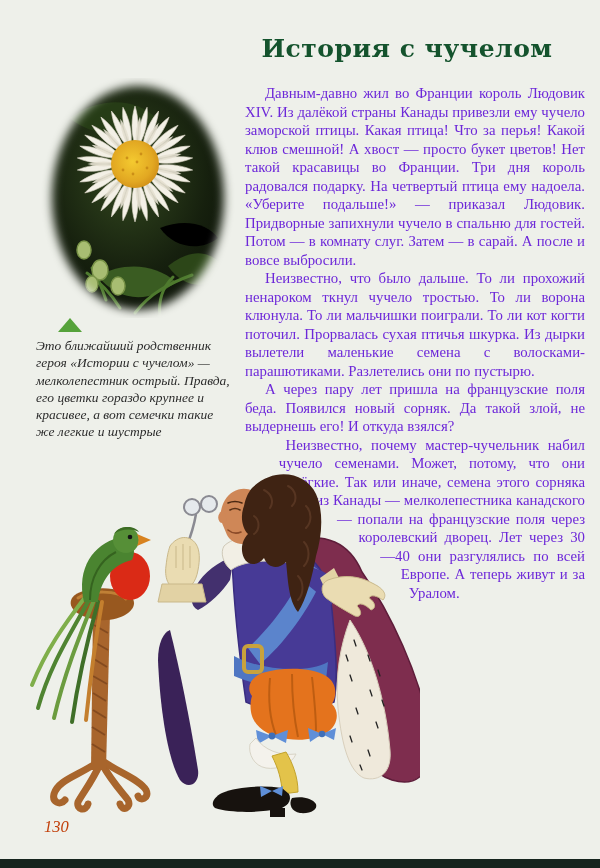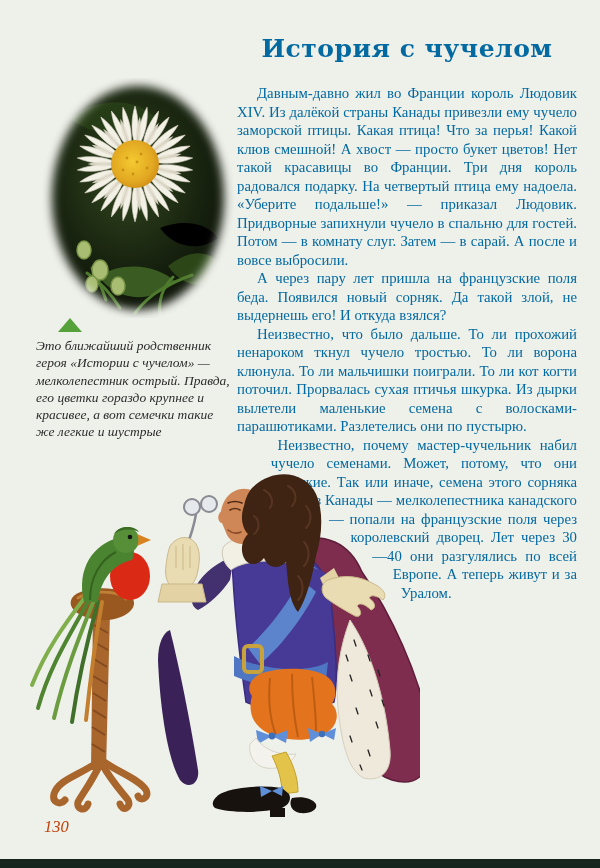--- a/index.html
+++ b/index.html
@@ -6,26 +6,26 @@
   body {
     width:600px; height:868px; position:relative; overflow:hidden;
     background:#eef0ea;
     font-family:"Liberation Serif", serif;
   }
   .page-title {
     position:absolute; left:237px; top:34px; width:340px;
     text-align:center;
     font-family:"DejaVu Serif", serif;
     font-weight:bold; font-size:25px; letter-spacing:0.5px;
-    color:#0369a1;
+    color:#14532d;
   }
   .article-body {
-    position:absolute; left:237px; top:84px; width:340px;
+    position:absolute; left:245px; top:84px; width:340px;
     font-size:14.8px; line-height:18.5px; text-align:justify;
-    color:#0369a1;
+    color:#6d28d9;
   }
   .article-body p { margin:0; text-indent:20px; }
   .wrap-spacer {
     float:left; width:172px; height:248px;
     shape-outside:polygon(0 0, 40px 56px, 150px 150px, 172px 200px, 172px 248px, 0 248px);
     shape-margin:6px;
   }
   .flower-photo { position:absolute; left:40px; top:78px; }
   .marker-triangle {
     position:absolute; left:58px; top:318px;
@@ -131,22 +131,22 @@
   </svg>
 
   <div class="marker-triangle"></div>
 
   <div class="photo-caption">Это ближайший родственник героя «Истории с чучелом» — мелколепестник острый. Правда, его цветки гораздо крупнее и красивее, а вот семечки такие же легкие и шустрые</div>
 
   <div class="page-title">История с чучелом</div>
 
   <div class="article-body">
     <p>Давным-давно жил во Франции король Людовик XIV. Из далёкой страны Канады привезли ему чучело заморской птицы. Какая птица! Что за перья! Какой клюв смешной! А хвост — просто букет цветов! Нет такой красавицы во Франции. Три дня король радовался подарку. На четвертый птица ему надоела. «Уберите подальше!» — приказал Людовик. Придворные запихнули чучело в спальню для гостей. Потом — в комнату слуг. Затем — в сарай. А после и вовсе выбросили.</p>
+    <p>Неизвестно, что было дальше. То ли прохожий ненароком ткнул чучело тростью. То ли ворона клюнула. То ли мальчишки поиграли. То ли кот когти поточил. Прорвалась сухая птичья шкурка. Из дырки вылетели маленькие семена с волосками-парашютиками. Разлетелись они по пустырю.</p>
     <p>А через пару лет пришла на французские поля беда. Появился новый сорняк. Да такой злой, не выдернешь его! И откуда взялся?</p>
-    <p>Неизвестно, что было дальше. То ли прохожий ненароком ткнул чучело тростью. То ли ворона клюнула. То ли мальчишки поиграли. То ли кот когти поточил. Прорвалась сухая птичья шкурка. Из дырки вылетели маленькие семена с волосками-парашютиками. Разлетелись они по пустырю.</p>
     <div class="wrap-spacer"></div>
     <p>Неизвестно, почему мастер-чучельник набил чучело семенами. Может, потому, что они лёгкие. Так или иначе, семена этого сорняка из Канады — мелколепестника канадского — попали на французские поля через королевский дворец. Лет через 30—40 они разгулялись по всей Европе. А теперь живут и за Уралом.</p>
   </div>
 
   <svg class="king-illustration" width="400" height="380" viewBox="0 0 400 380">
 
     <g>
       <g stroke="#a8652c" stroke-width="7" fill="none" stroke-linecap="round">
         <path d="M78,312 C58,326 38,330 34,344 C32,352 40,356 45,350"></path>
         <path d="M80,314 C72,332 62,344 58,352 C56,360 66,362 68,354"></path>

